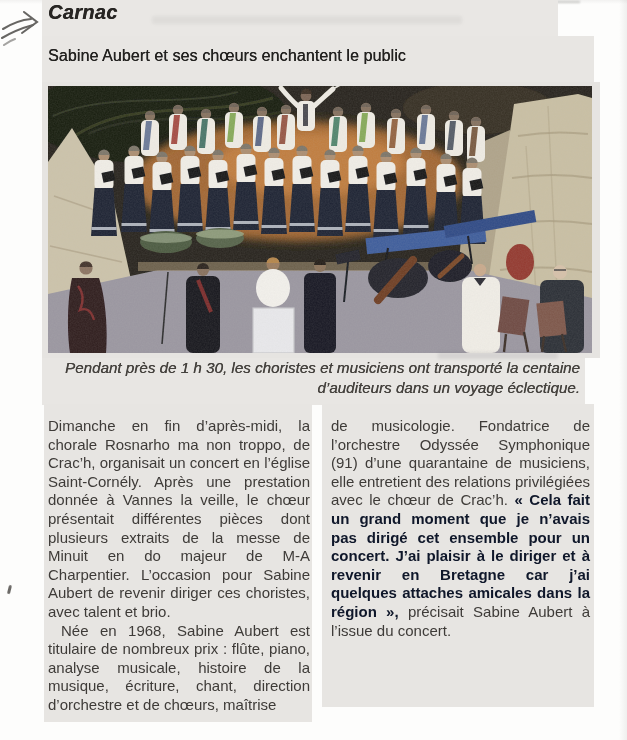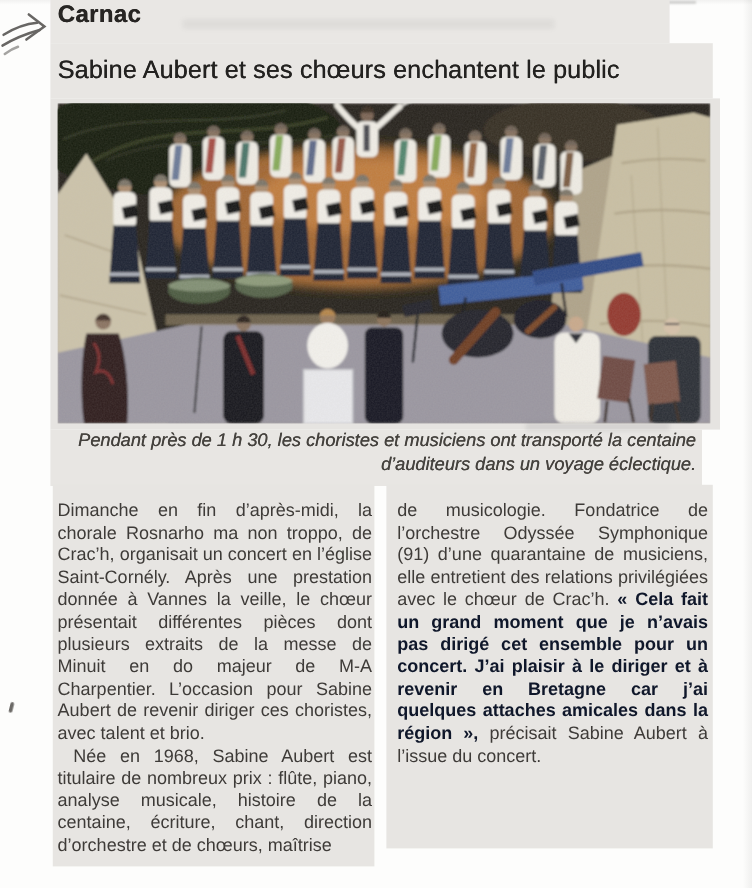--- a/index.html
+++ b/index.html
@@ -19,24 +19,25 @@
   .strip-photo{left:42px;top:82px;width:558px;height:276px;background:#e6e4e1;}
   .strip-caption{left:42px;top:358px;width:543px;height:47px;background:#e8e6e3;text-align:right;}
   .colblock{position:absolute;top:404px;background:#e7e5e2;}
   .colblock-left{left:44px;width:268px;height:318px;}
   .colblock-right{left:322px;width:272px;height:303px;}
 
   .carnac{
     position:absolute;left:6px;top:1px;
     font-size:20px;font-weight:bold;letter-spacing:.3px;color:#272523;
     text-shadow:.3px 0 0 #272523;
+    font-style:italic;
   }
   .headline{
     position:absolute;left:6px;top:11px;width:540px;
-    font-size:21px;color:#232220;letter-spacing:.1px;white-space:nowrap;
+    font-size:16px;color:#232220;letter-spacing:.1px;white-space:nowrap;
     text-shadow:.25px 0 0 #232220;
   }
   .photo{position:absolute;left:6px;top:4px;display:block;}
 
   .caption{
     position:absolute;left:4px;top:0;width:534px;margin:0;
     font-style:italic;font-size:15.2px;line-height:20px;color:#45423e;
     text-shadow:.2px 0 0 #45423e;
   }
 
@@ -261,21 +262,21 @@
   </div>
 
   <div class="strip strip-caption">
     <p class="caption">Pendant près de 1 h 30, les choristes et musiciens ont transporté la centaine d’auditeurs dans un voyage éclectique.</p>
     <div class="ghost ghost-c"></div>
   </div>
 
   <div class="colblock colblock-left">
     <div class="coltext">
       <p class="para">Dimanche en fin d’après-midi, la chorale Rosnarho ma non troppo, de Crac’h, organisait un concert en l’église Saint-Cornély. Après une prestation donnée à Vannes la veille, le chœur présentait différentes pièces dont plusieurs extraits de la messe de Minuit en do majeur de M-A Charpentier. L’occasion pour Sabine Aubert de revenir diriger ces choristes, avec talent et brio.</p>
-      <p class="para indent">Née en 1968, Sabine Aubert est titulaire de nombreux prix : flûte, piano, analyse musicale, histoire de la centaine, écriture, chant, direction d’orchestre et de chœurs, maîtrise</p>
+      <p class="para indent">Née en 1968, Sabine Aubert est titulaire de nombreux prix : flûte, piano, analyse musicale, histoire de la musique, écriture, chant, direction d’orchestre et de chœurs, maîtrise</p>
     </div>
   </div>
 
   <div class="colblock colblock-right">
     <div class="coltext">
       <p class="para"><span>de musicologie. Fondatrice de l’orchestre Odyssée Symphonique (91) d’une quarantaine de musiciens, elle entretient des relations privilégiées avec le chœur de Crac’h. </span><span class="bold">« Cela fait un grand moment que je n’avais pas dirigé cet ensemble pour un concert. J’ai plaisir à le diriger et à revenir en Bretagne car j’ai quelques attaches amicales dans la région », </span><span>précisait Sabine Aubert à l’issue du concert.</span></p>
     </div>
 
   </div>
 

